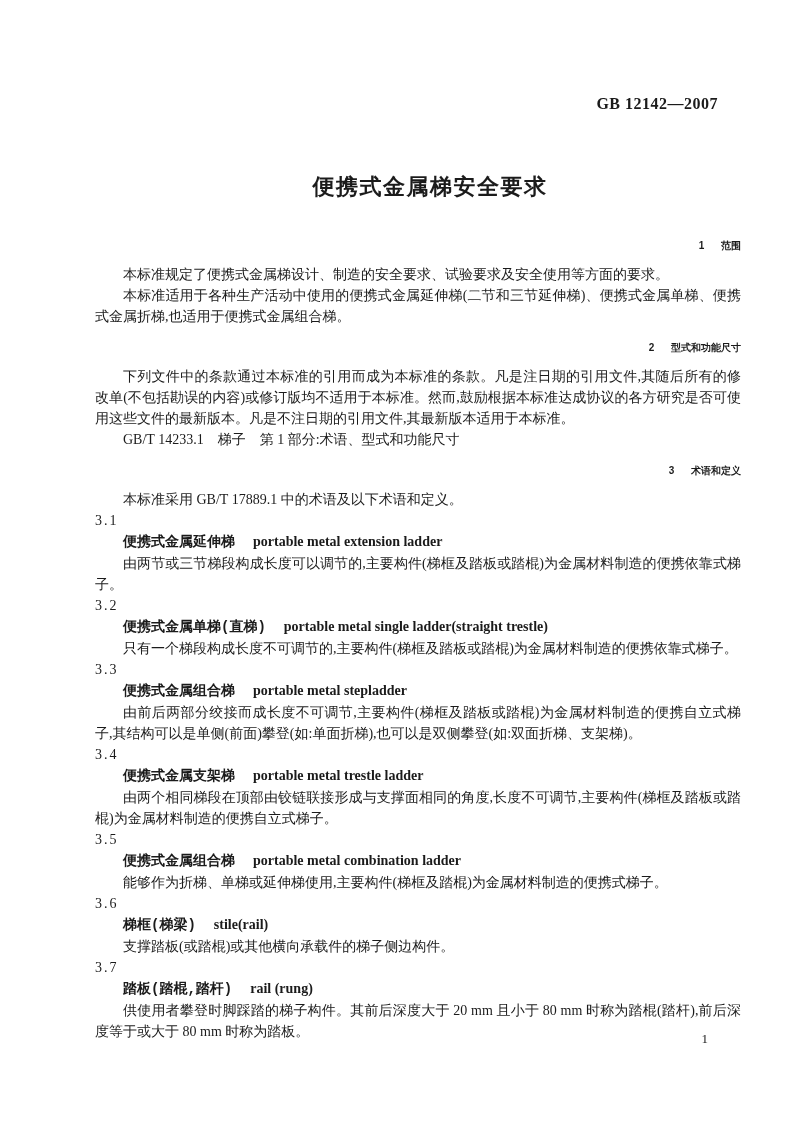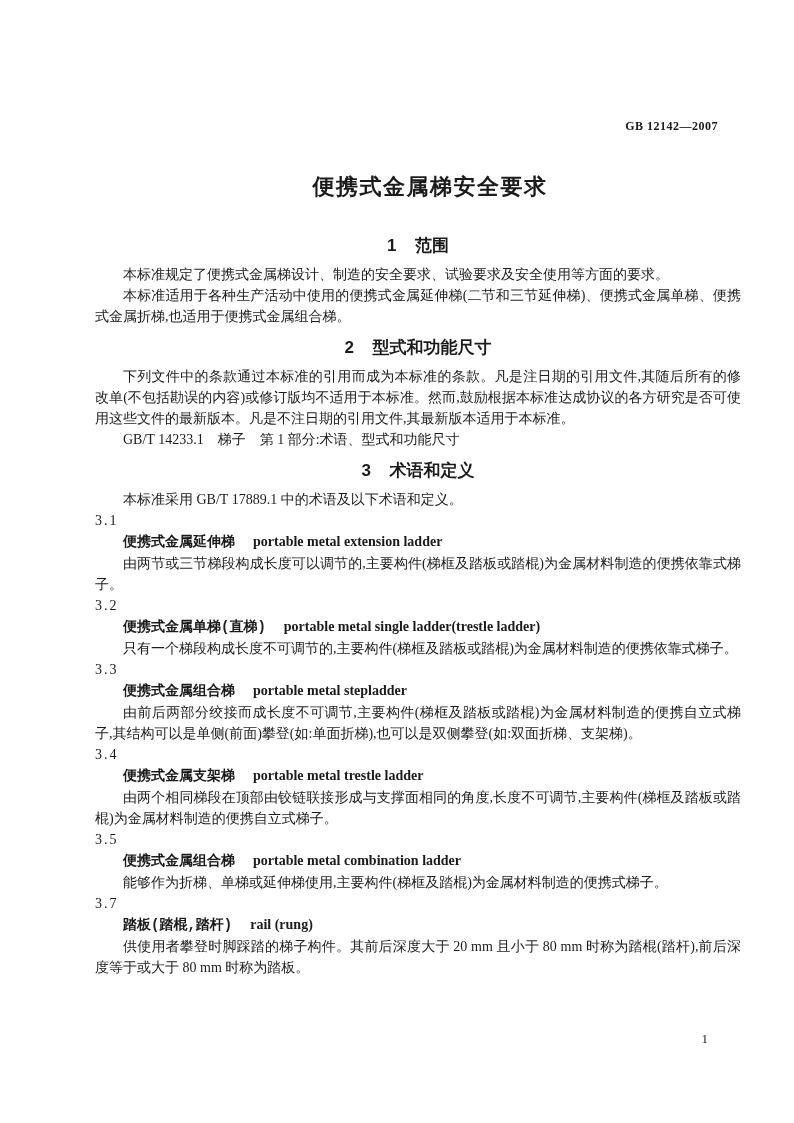--- a/index.html
+++ b/index.html
@@ -13,25 +13,24 @@
     height: 1123px;
     background: #ffffff;
     color: #1b1b1b;
     font-family: "Liberation Serif", "DejaVu Serif", serif;
     overflow: hidden;
   }
   .std-code {
     position: absolute;
     top: 95px;
     right: 76px;
-    font-size: 12px;
+    font-size: 16px;
     font-weight: bold;
     letter-spacing: 0.5px;
     font-family: "Liberation Serif", "DejaVu Serif", serif;
-    margin-top: 24px;
   }
   .doc-title {
     position: absolute;
     top: 160px;
     left: 95px;
     width: 646px;
     margin: 12px;
     text-align: center;
     font-size: 22px;
     font-weight: bold;
@@ -42,25 +41,25 @@
     position: absolute;
     top: 225px;
     left: 95px;
     width: 646px;
     font-size: 14px;
     line-height: 21px;
     text-align: justify;
   }
   .sec-h {
     margin: 10px 0 8px 0;
-    font-size: 17px;
+    font-size: 10px;
     font-weight: bold;
     line-height: 21px;
     font-family: "Liberation Sans", "DejaVu Sans", sans-serif;
-    text-align: center;
+    text-align: right;
   }
   .sec-h .sec-num { margin-right: 14px; }
   .para {
     margin: 0;
     text-indent: 2em;
     font-family: Liberation Serif, serif;
   }
   .term-num {
     letter-spacing: 2px;
     line-height: 21px;
@@ -125,21 +124,21 @@
         <div class="term-num">3.1</div>
         <div class="term-line">
           <span class="term-cn">便携式金属延伸梯</span><span class="term-en">portable metal extension ladder</span>
         </div>
         <p class="para">由两节或三节梯段构成长度可以调节的,主要构件(梯框及踏板或踏棍)为金属材料制造的便携依靠式梯子。</p>
       </div>
 
       <div>
         <div class="term-num">3.2</div>
         <div class="term-line">
-          <span class="term-cn">便携式金属单梯(直梯)</span><span class="term-en">portable metal single ladder(trestle ladder)</span>
+          <span class="term-cn">便携式金属单梯(直梯)</span><span class="term-en">portable metal single ladder(straight trestle)</span>
         </div>
         <p class="para">只有一个梯段构成长度不可调节的,主要构件(梯框及踏板或踏棍)为金属材料制造的便携依靠式梯子。</p>
       </div>
 
       <div>
         <div class="term-num">3.3</div>
         <div class="term-line">
           <span class="term-cn">便携式金属组合梯</span><span class="term-en">portable metal stepladder</span>
         </div>
         <p class="para">由前后两部分绞接而成长度不可调节,主要构件(梯框及踏板或踏棍)为金属材料制造的便携自立式梯子,其结构可以是单侧(前面)攀登(如:单面折梯),也可以是双侧攀登(如:双面折梯、支架梯)。</p>
@@ -154,20 +153,27 @@
       </div>
 
       <div>
         <div class="term-num">3.5</div>
         <div class="term-line">
           <span class="term-cn">便携式金属组合梯</span><span class="term-en">portable metal combination ladder</span>
         </div>
         <p class="para">能够作为折梯、单梯或延伸梯使用,主要构件(梯框及踏棍)为金属材料制造的便携式梯子。</p>
       </div>
 
+      <div>
+        <div class="term-num">3.6</div>
+        <div class="term-line">
+          <span class="term-cn">梯框(梯梁)</span><span class="term-en">stile(rail)</span>
+        </div>
+        <p class="para">支撑踏板(或踏棍)或其他横向承载件的梯子侧边构件。</p>
+      </div>
 
       <div>
         <div class="term-num">3.7</div>
         <div class="term-line">
           <span class="term-cn">踏板(踏棍,踏杆)</span><span class="term-en">rail (rung)</span>
         </div>
         <p class="para">供使用者攀登时脚踩踏的梯子构件。其前后深度大于 20 mm 且小于 80 mm 时称为踏棍(踏杆),前后深度等于或大于 80 mm 时称为踏板。</p>
       </div>
 
     </div>

